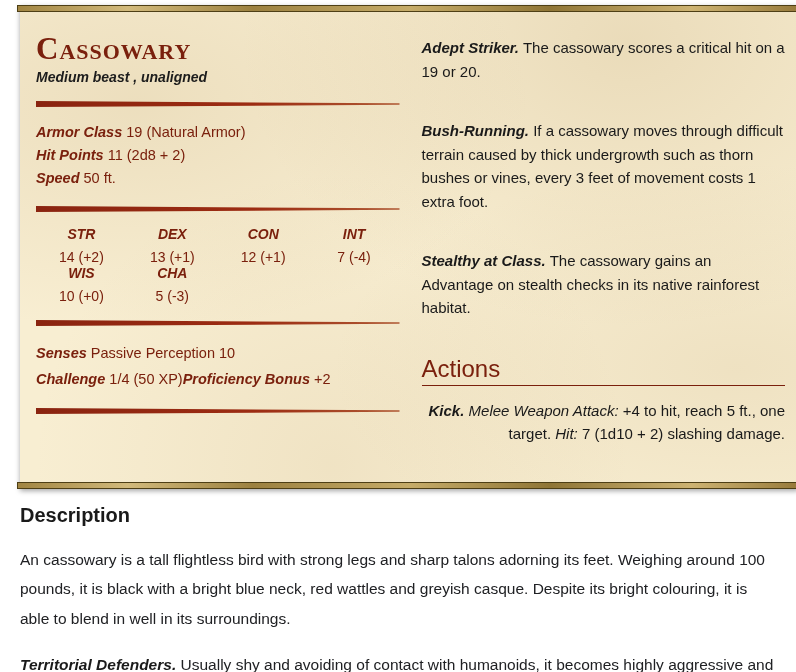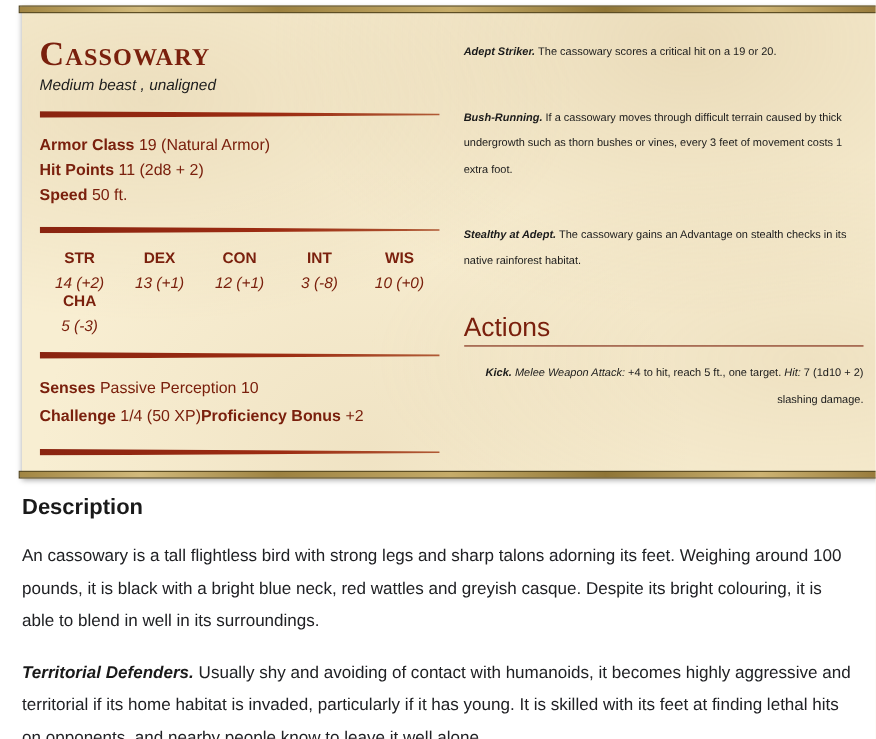--- a/index.html
+++ b/index.html
@@ -48,55 +48,56 @@
     letter-spacing: 1px;
     color: #7A200D;
     margin-top: 9px;
     line-height: 1.1;
   }
   .creature-meta {
     font-style: italic;
     font-size: 14px;
     color: #1c1c1c;
     margin-top: 3px;
+    font-weight: bold;
   }
   .tapered-rule {
     height: 6px;
     background: linear-gradient(90deg, #8a2410, #9c2c12 60%, #b05a35);
     clip-path: polygon(0 0, 0 100%, 100% 62%, 100% 38%);
     margin: 16px 0 14px;
   }
   .attr-line, .tidbit-line {
     color: #7A200D;
     font-size: 14.5px;
     line-height: 23px;
   }
   .tidbit-line { line-height: 26px; }
-  .attr-label, .tidbit-label, .ab-name { font-weight: bold; }
+  .attr-label, .tidbit-label, .ab-name { font-weight: bold; font-style: italic; }
 
   .abilities {
     display: grid;
-    grid-template-columns: repeat(5, 1fr);
+    grid-template-columns: repeat(4, 1fr);
     text-align: center;
     color: #7A200D;
     margin: 6px 0 2px;
   }
   .ab-name { font-size: 14px; margin-bottom: 7px; }
-  .ab-score { font-size: 14px; font-style: italic; }
+  .ab-score { font-size: 14px; }
 
   .challenge-row {
     display: flex;
     color: #7A200D;
     font-size: 14.5px;
     line-height: 26px;
   }
   .prof-bonus { }
 
   .trait {
-    font-size: 10px;
+    font-size: 15px;
     line-height: 23.5px;
     color: #1a1a1a;
     margin: 13px 0 36px;
   }
   .trait.no-top { margin-top: 0; text-align: right; }
   .trait-name { font-weight: bold; font-style: italic; }
   .attack-style { font-style: italic; }
 
   .actions-heading {
     font-size: 24px;
@@ -166,21 +167,21 @@
         <div>
           <div class="ab-name">DEX</div>
           <div class="ab-score">13 (+1)</div>
         </div>
         <div>
           <div class="ab-name">CON</div>
           <div class="ab-score">12 (+1)</div>
         </div>
         <div>
           <div class="ab-name">INT</div>
-          <div class="ab-score">3 (-8)</div>
+          <div class="ab-score">7 (-4)</div>
         </div>
         <div>
           <div class="ab-name">WIS</div>
           <div class="ab-score">10 (+0)</div>
         </div>
         <div>
           <div class="ab-name">CHA</div>
           <div class="ab-score">5 (-3)</div>
         </div>
       </div>
@@ -210,21 +211,21 @@
     <div class="col">
       <p class="trait">
         <span class="trait-name">Adept Striker.</span>
         <span>The cassowary scores a critical hit on a 19 or 20.</span>
       </p>
       <p class="trait">
         <span class="trait-name">Bush-Running.</span>
         <span>If a cassowary moves through difficult terrain caused by thick undergrowth such as thorn bushes or vines, every 3 feet of movement costs 1 extra foot.</span>
       </p>
       <p class="trait">
-        <span class="trait-name">Stealthy at Adept.</span>
+        <span class="trait-name">Stealthy at Class.</span>
         <span>The cassowary gains an Advantage on stealth checks in its native rainforest habitat.</span>
       </p>
 
       <h2 class="actions-heading">Actions</h2>
 
       <p class="trait no-top">
         <span class="trait-name">Kick.</span>
         <span class="attack-style">Melee Weapon Attack:</span>
         <span>+4 to hit, reach 5 ft., one target.</span>
         <span class="attack-style">Hit:</span>

